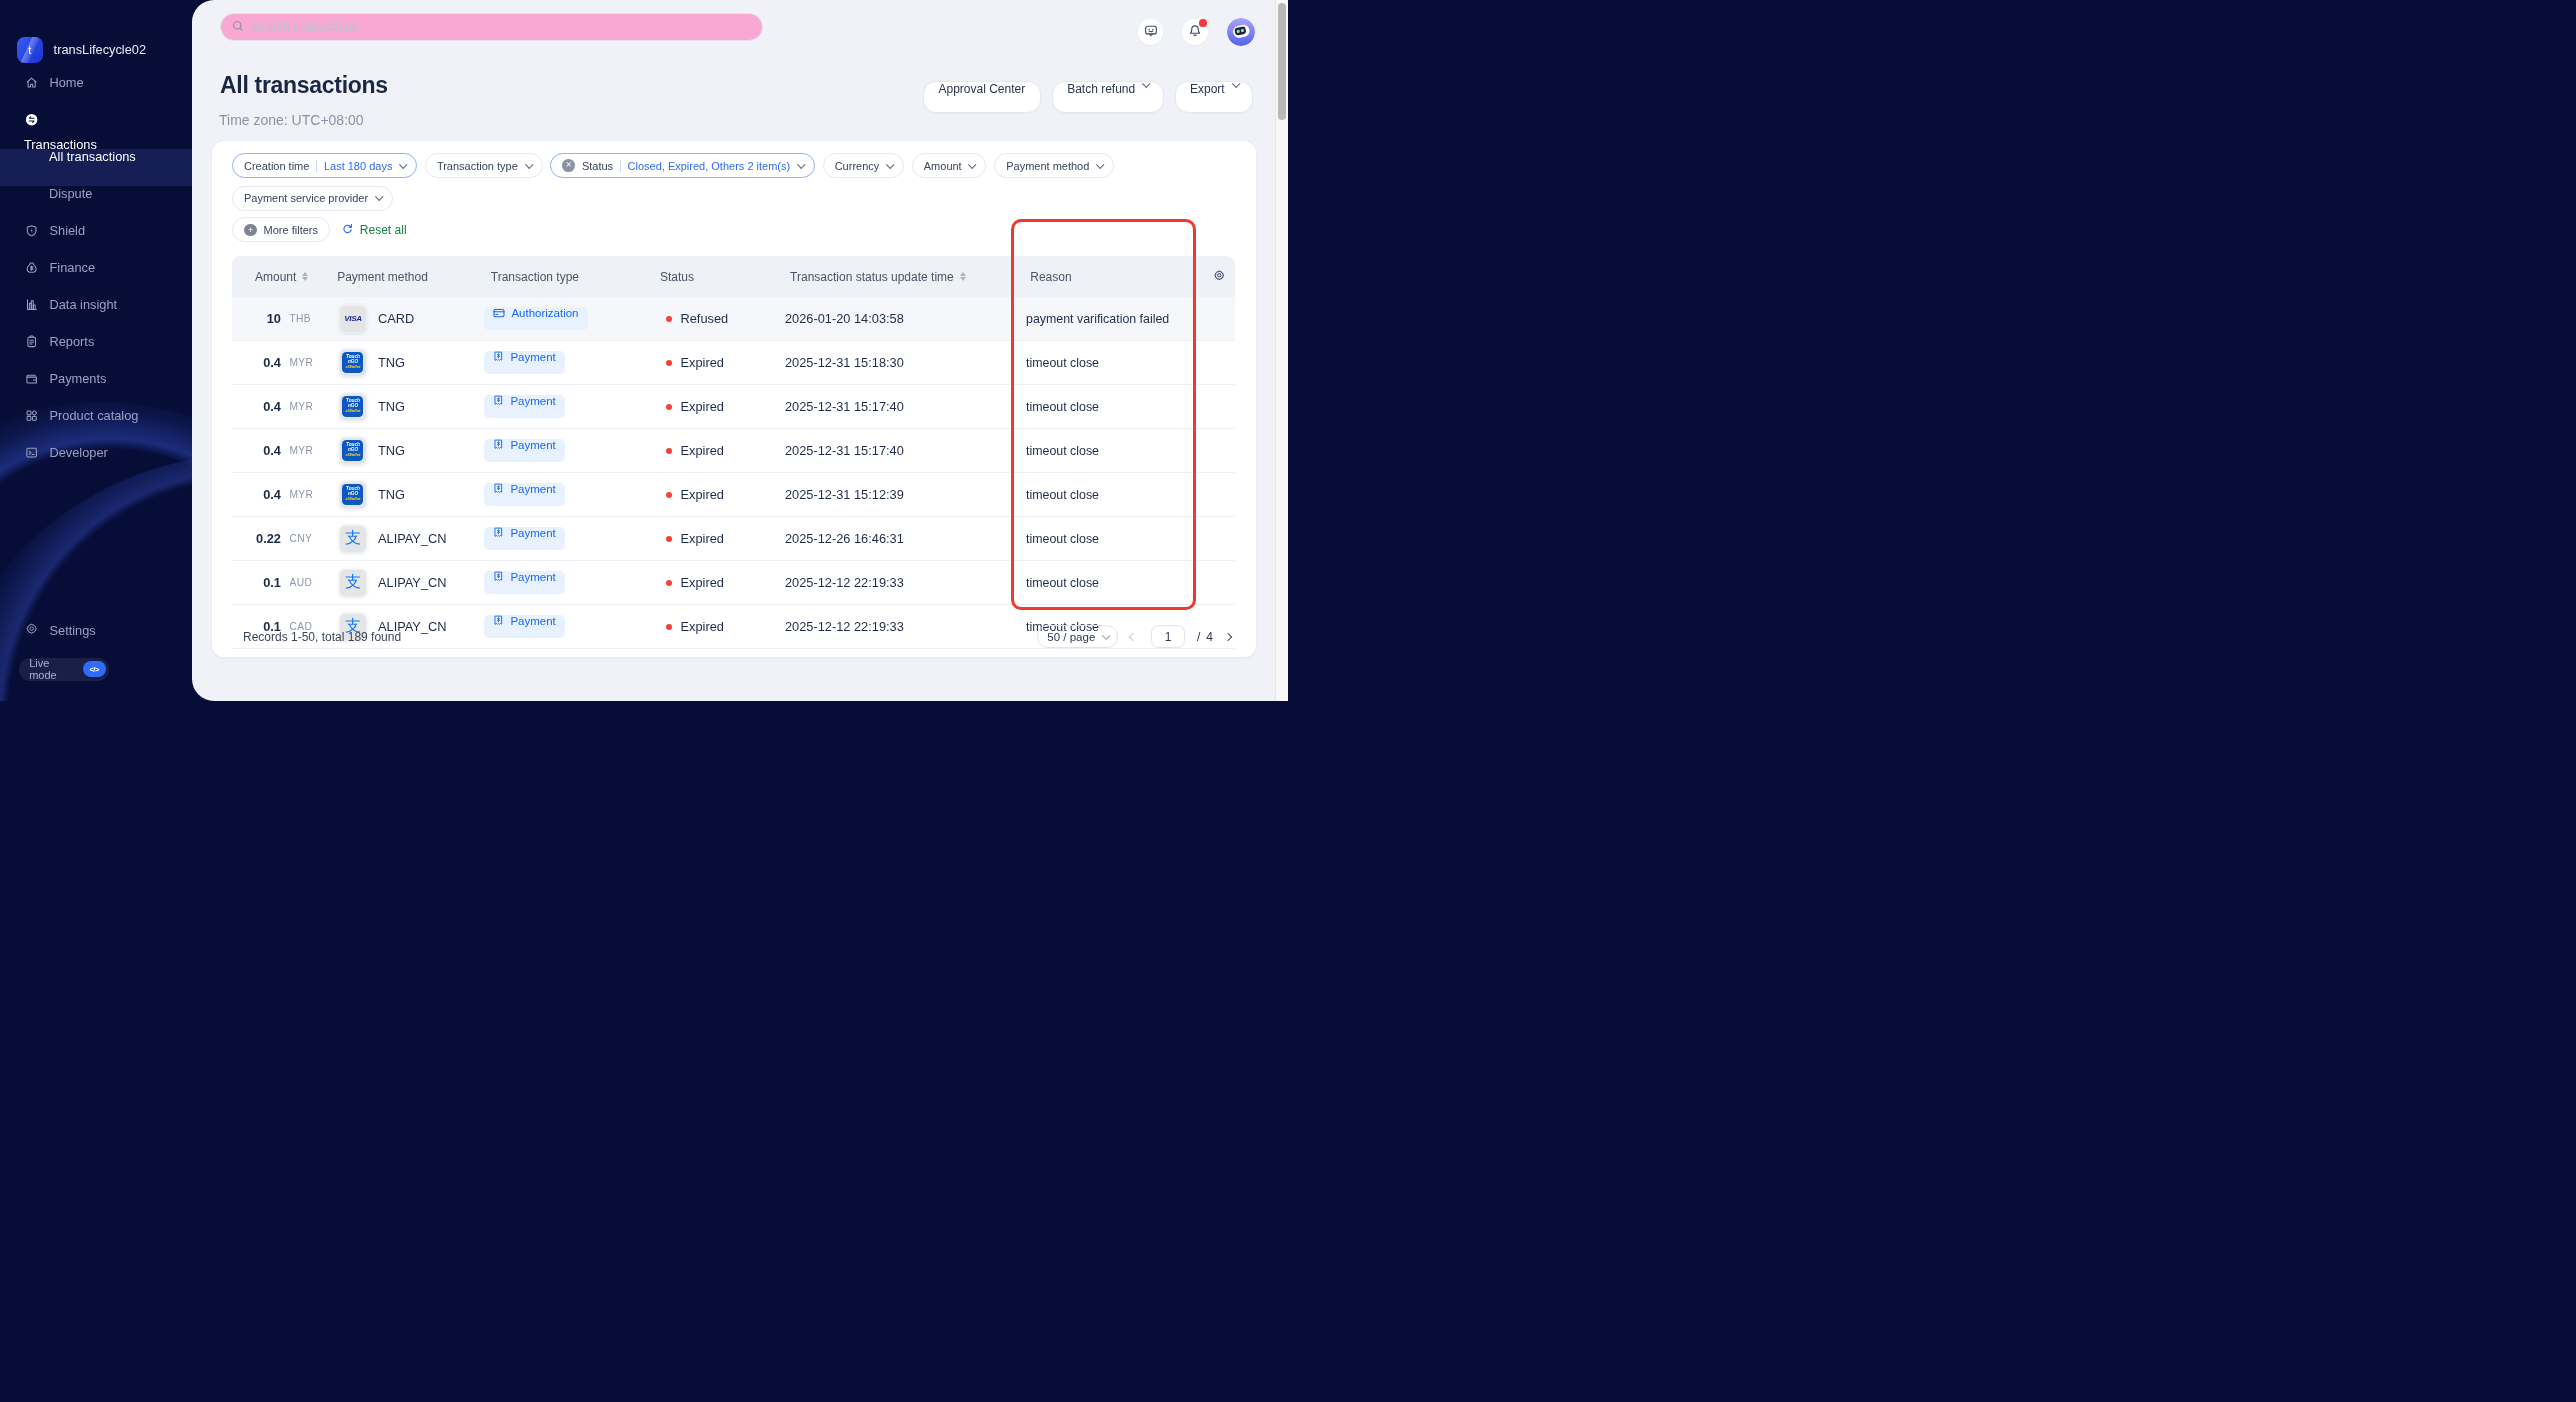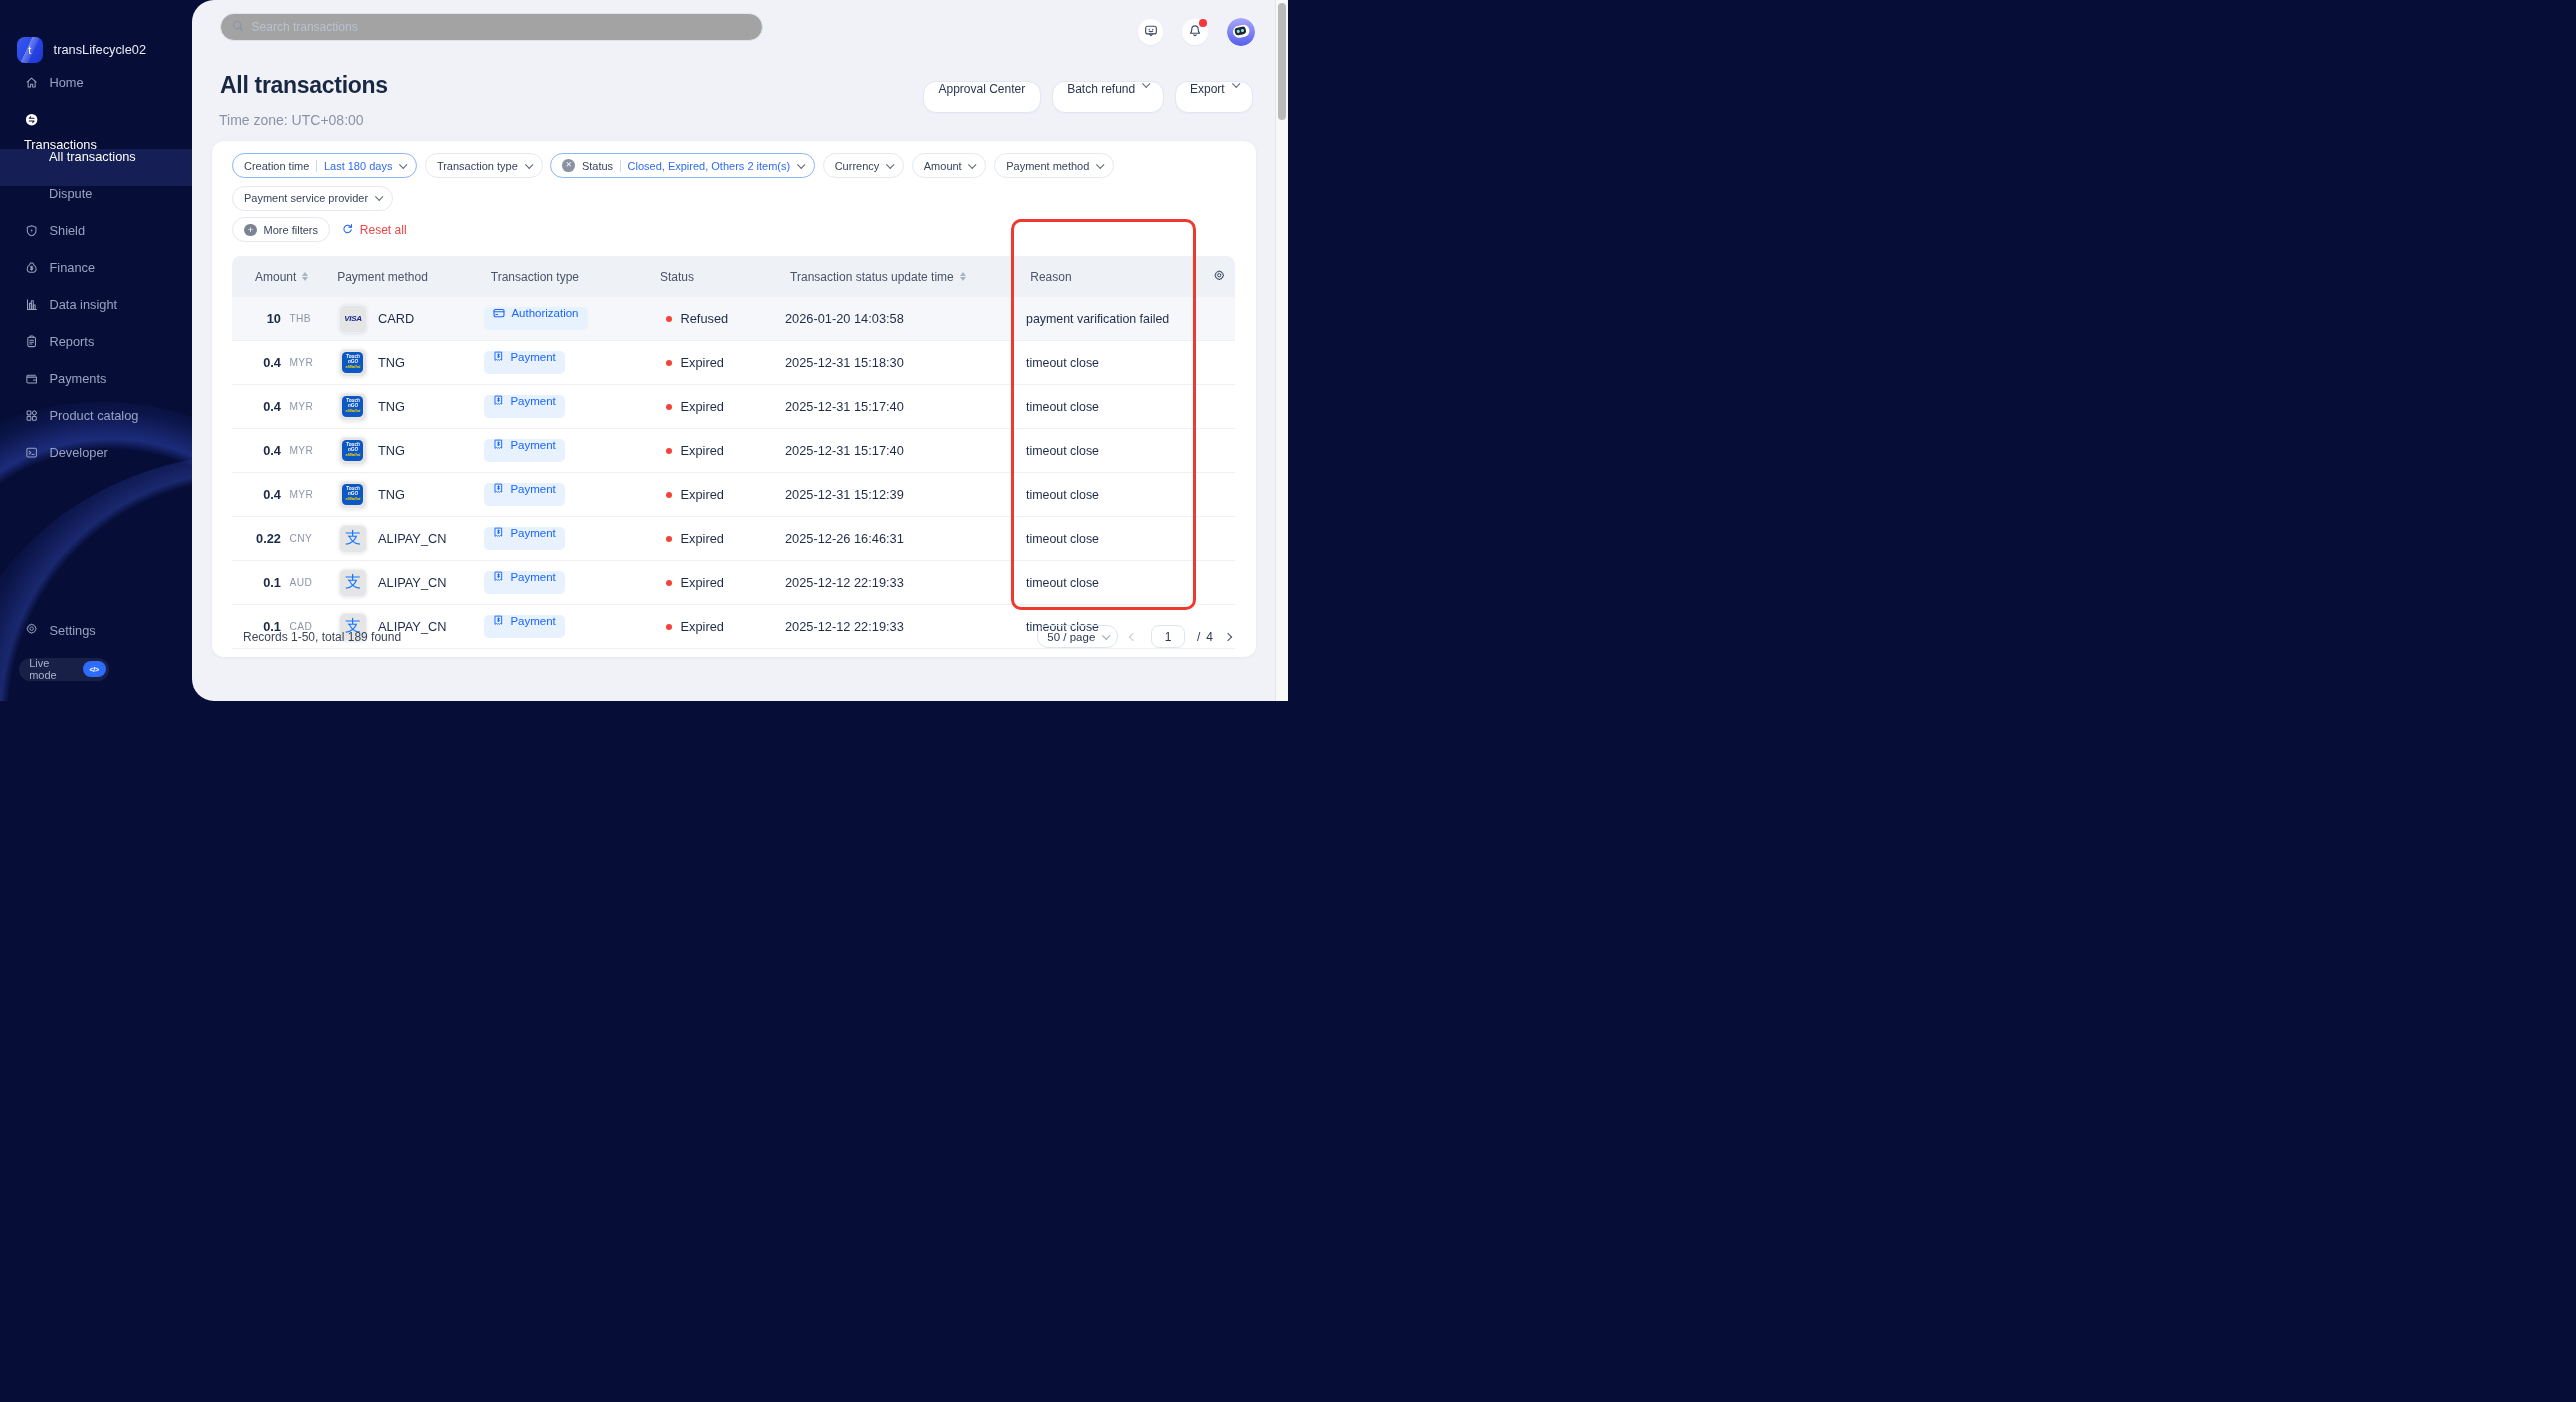--- a/index.html
+++ b/index.html
@@ -35,21 +35,21 @@
   .live-pill { margin:8.5px 0 20.4px 19px; width:90px; height:23px; border-radius:12px; background:rgba(255,255,255,.08);
     display:flex; align-items:center; gap:6.8px; padding:0 3.4px 0 10.2px; }
   .live-pill .lbl { font-size:11px; color:#aab1cf; }
   .live-toggle { width:25px; height:15.3px; border-radius:8.5px; background:#2e6bff; color:#fff; font-size:7.2px; font-weight:bold;
     display:flex; align-items:center; justify-content:center; letter-spacing:-0.4px; cursor:pointer; }
 
   
   .content { position:absolute; left:192px; top:0; right:0; bottom:0; background:#f0f2f7; border-radius:22px 0 0 22px; z-index:2; }
 
   
-  .search-wrap { position:absolute; left:28px; top:12.8px; width:543px; height:28px; background:#a3a3a3; border:0.9px solid #e0e5ee;
+  .search-wrap { position:absolute; left:28px; top:12.8px; width:543px; height:28px; background:#f9a8d4; border:0.9px solid #e0e5ee;
     border-radius:14.5px; display:flex; align-items:center; padding:0 10.2px; gap:6.8px; }
   .search-wrap input { border:none; outline:none; flex:1; font-size:12px; color:#3a4458; background:transparent; font-family:inherit; }
   .search-wrap input::placeholder { color:#b9c1d0; }
   .top-icons { position:absolute; top:18px; right:33px; display:flex; align-items:center; gap:19px; }
   .icon-circle { width:25.6px; height:25.6px; border-radius:50%; background:#fff; display:flex; align-items:center; justify-content:center;
     position:relative; cursor:pointer; box-shadow:0 0.9px 1.7px rgba(20,30,70,.05); }
   .bell-dot { position:absolute; top:0px; right:0.9px; width:7.7px; height:7.7px; border-radius:50%; background:#f5363c; }
   .avatar { width:28px; height:28px; border-radius:50%; overflow:hidden; cursor:pointer; }
 
   
@@ -67,21 +67,21 @@
   .chips-row + .chips-row { margin-top:6.8px; }
   .chip { display:inline-flex; align-items:center; gap:6.8px; height:25px; padding:0 11px; border:0.9px solid #e3e8f1;
     border-radius:12.8px; font-size:11px; color:#39445c; cursor:pointer; background:#fff; }
   .chip.blue { border-color:#8ab5f8; }
   .chip .val { color:var(--accent,#2e6bf0); }
   .chip .vdiv { width:0.9px; height:12px; background:#ccd9f1; }
   .xcirc { width:12.8px; height:12.8px; border-radius:50%; background:#8b93a3; color:#fff; font-size:7.7px; line-height:12.8px;
     text-align:center; flex:0 0 12.8px; }
   .pluscirc { width:12.8px; height:12.8px; border-radius:50%; background:#7c8494; color:#fff; font-size:9.4px; line-height:12px;
     text-align:center; flex:0 0 12.8px; }
-  .reset-link { display:inline-flex; align-items:center; gap:6px; height:25px; font-size:12px; color:#ef4444; cursor:pointer; padding:0 3.4px; }
+  .reset-link { display:inline-flex; align-items:center; gap:6px; height:25px; font-size:12px; color:#15803d; cursor:pointer; padding:0 3.4px; }
 
   
   .table { margin-top:13.6px; }
   .trow, .thead { display:grid; grid-template-columns:95px 157px 176px 125px 241px 178px 30px; align-items:center; }
   .thead { height:41px; background:#eef1f6; border-radius:8.5px 8.5px 0 0; font-size:12px; color:#4a5468; }
   .trow { height:44px; border-bottom:0.9px solid #eef0f4; font-size:12.8px; color:#1f2c49; }
   .trow.row-hl { background:#f5f7fa; }
   .cell { display:flex; align-items:center; }
   .h-amount { padding-left:23px; gap:3.4px; }
   .h-method { padding-left:10.2px; }

